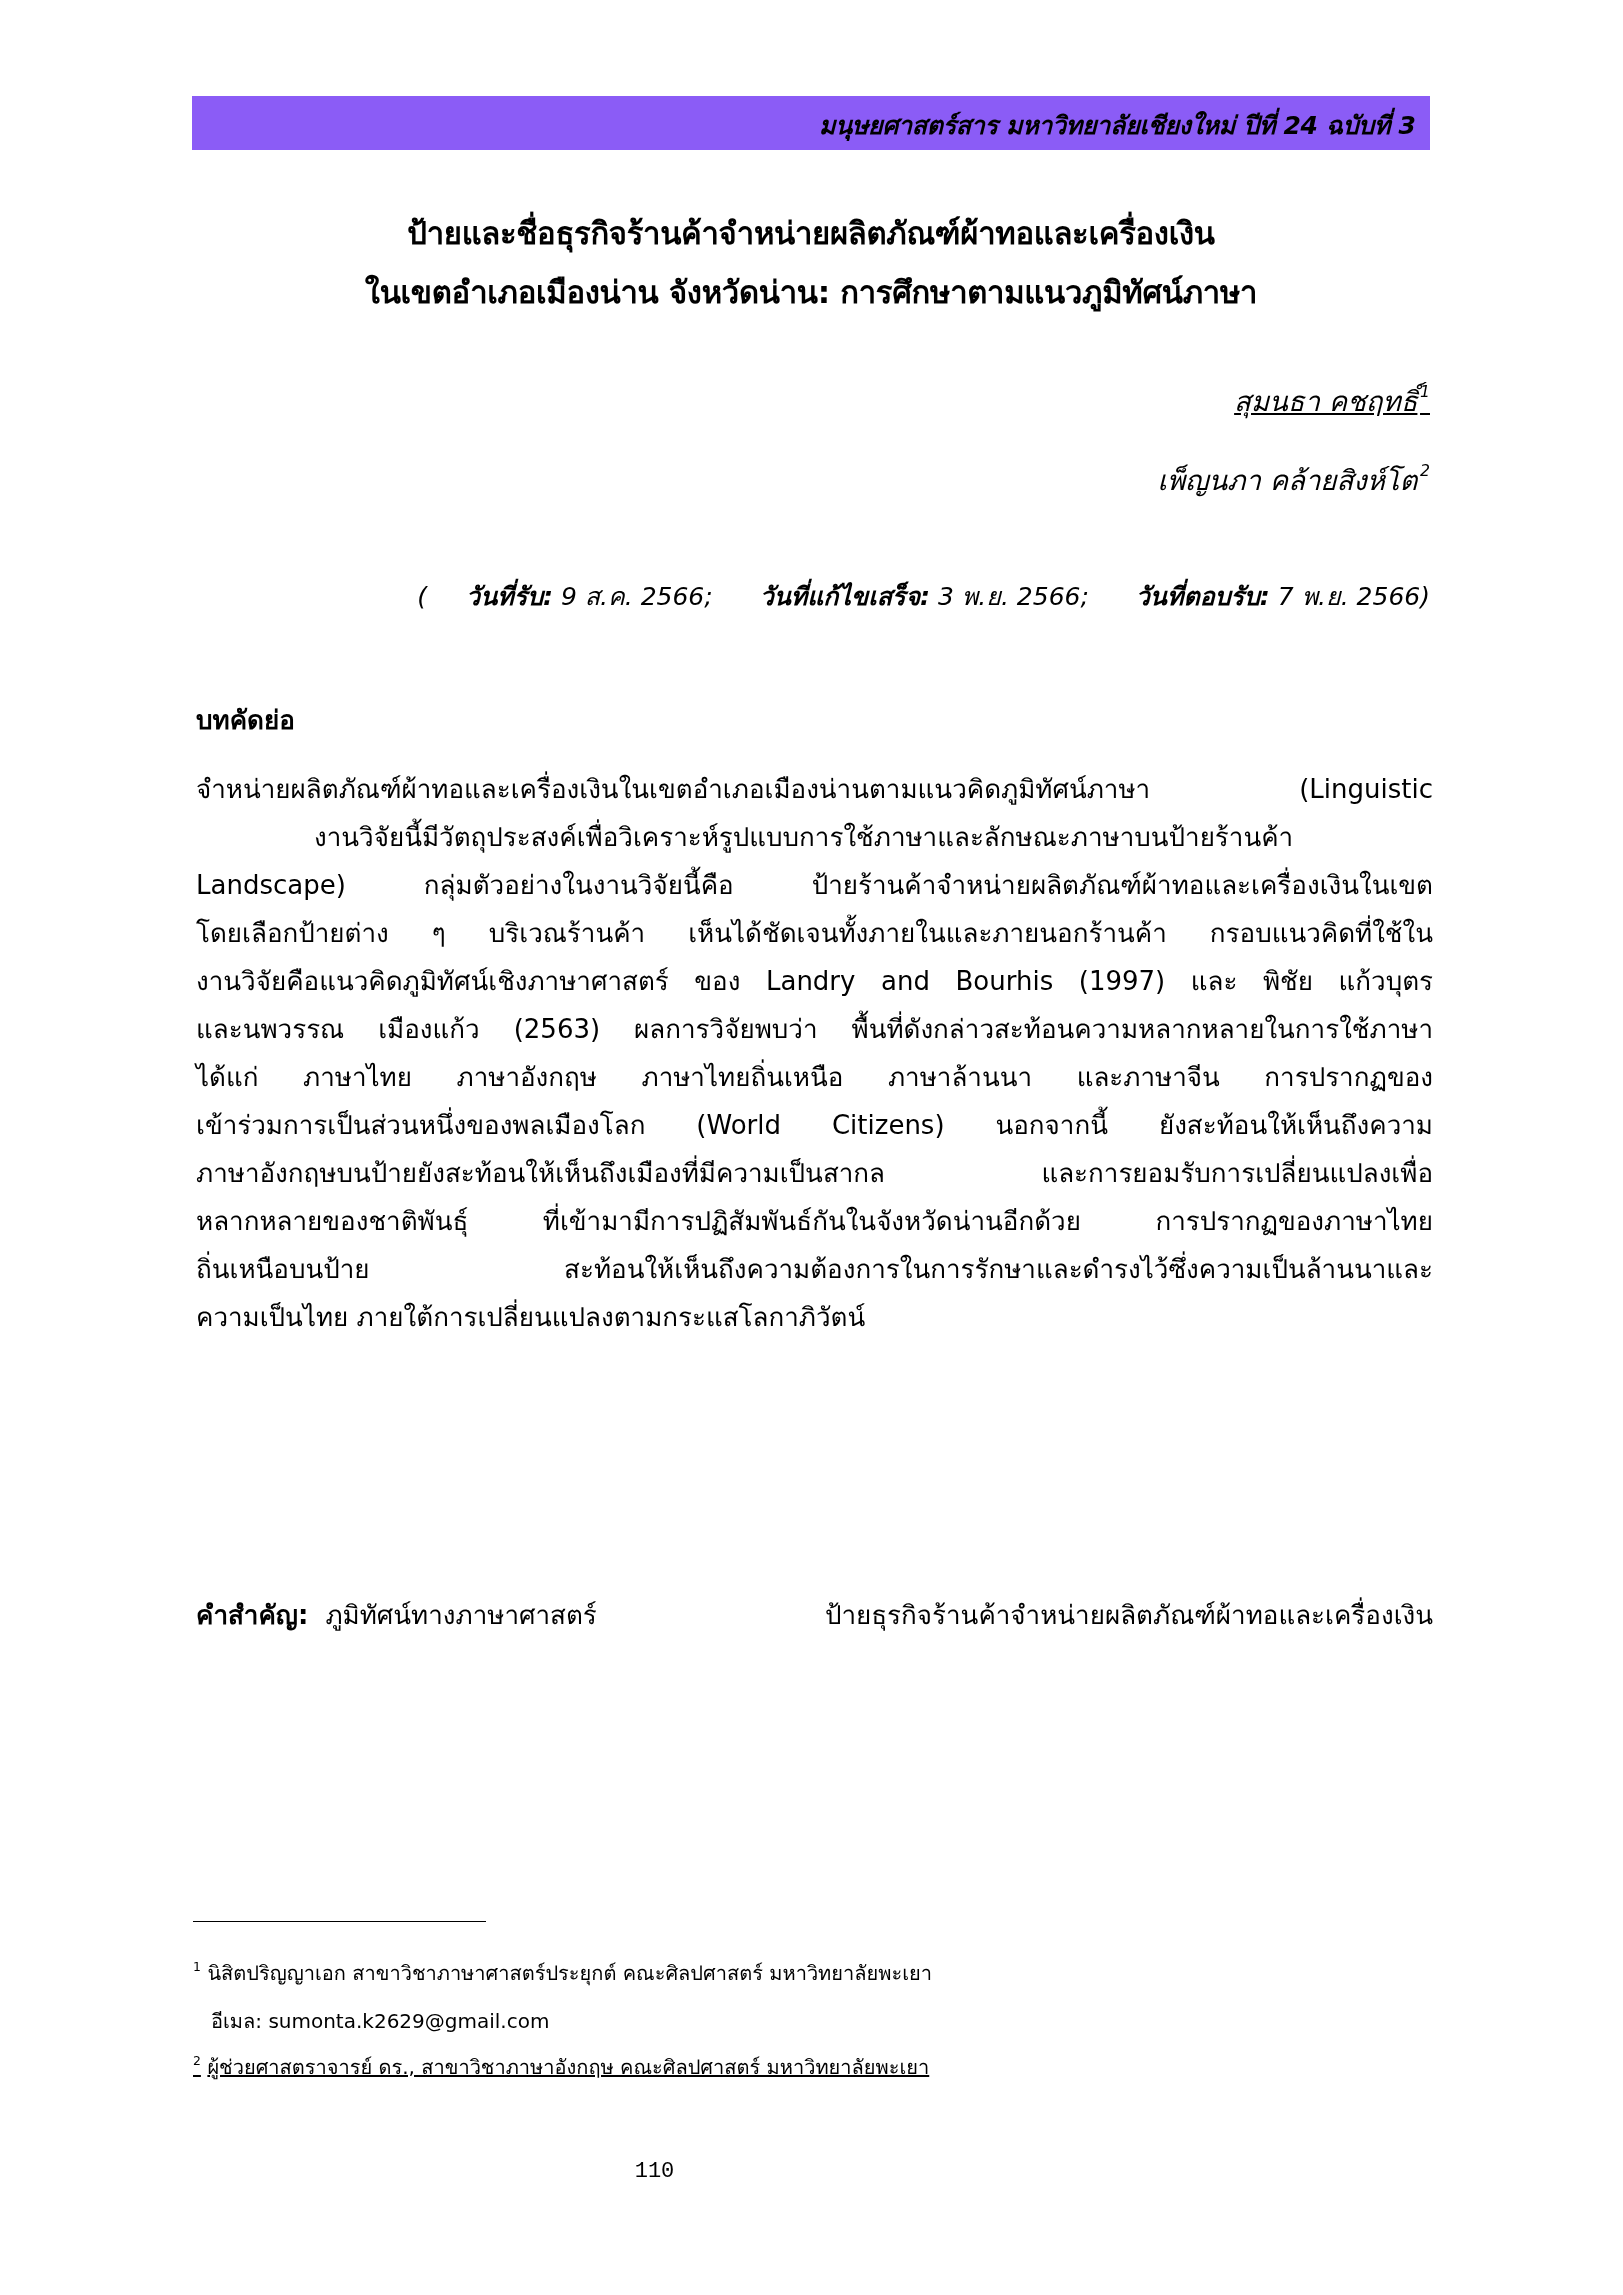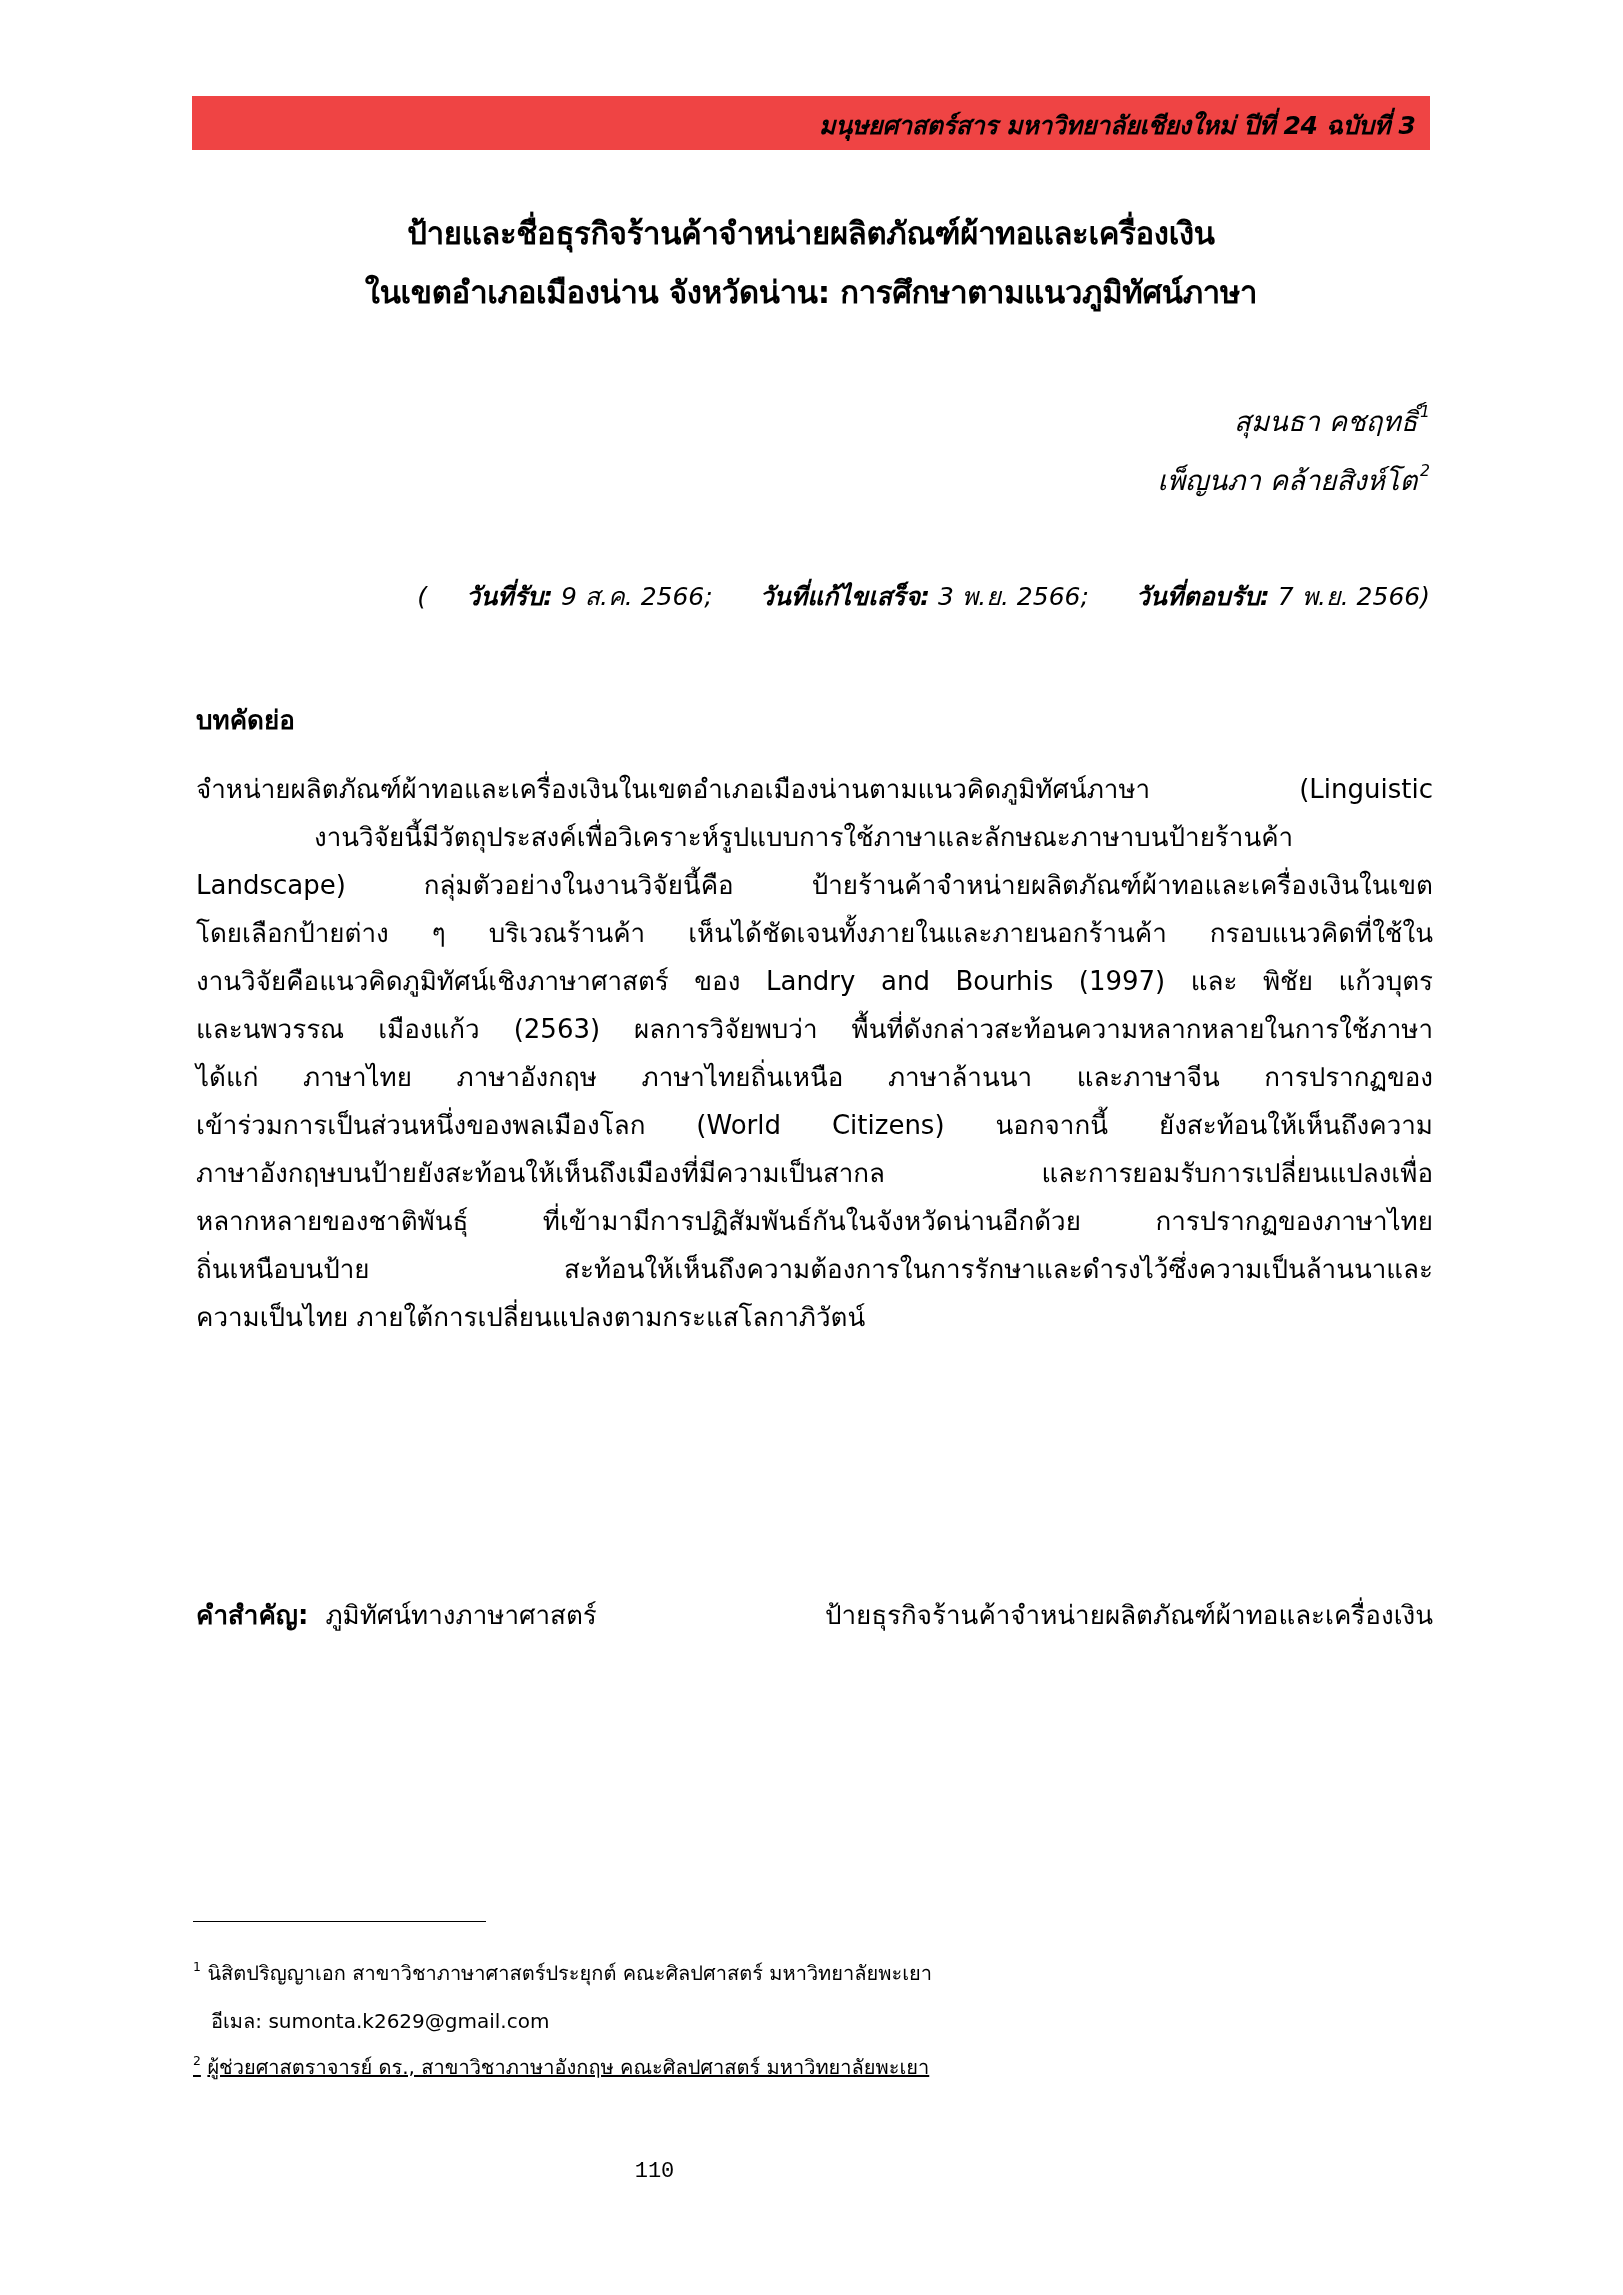--- a/index.html
+++ b/index.html
@@ -1,28 +1,28 @@
 <!DOCTYPE html>
 <html style="font-size:10.5px"><head>
 <meta charset="utf-8">
 <style>
   html, body { margin: 0; padding: 0; background: #ffffff; }
   body { width: 1623px; height: 2295px; position: relative; overflow: hidden;
          font-family: "DejaVu Sans", "Liberation Sans", sans-serif; color: #000; }
   .header-bar { position: absolute; left: 192px; top: 96px; width: 1238px; height: 54px;
-                background: #ef4444; }
+                background: #8b5cf6; }
   .header-text { position: absolute; right: 14.4px; top: 9.2px; font-size: 25px; font-weight: bold;
                  font-style: italic; white-space: nowrap; letter-spacing: -0.3px; }
   .title { position: absolute; left: 192px; width: 1238px; text-align: center; font-size: 31px;
            font-weight: bold; white-space: nowrap; letter-spacing: -0.3px; }
   .title.l1 { top: 208px; }
   .title.l2 { top: 267px; }
   .author { position: absolute; right: 193px; font-size: 27.5px; font-style: italic; white-space: nowrap; }
   .author sup { font-size: 15.7px; vertical-align: 14.4px; margin-left: 2.6px; }
-  .author.a1 { top: 399px; }
+  .author.a1 { top: 379px; text-decoration: underline; }
   .author.a2 { top: 458px; }
   .dates { position: absolute; right: 193px; top: 576px; font-size: 25px; font-style: italic; white-space: nowrap; }
   .dates b { font-weight: bold; margin-left: 39px; }
   .abstract-heading { position: absolute; left: 196px; top: 699px; font-size: 26px; font-weight: bold; }
   .abstract-body { position: absolute; left: 196px; top: 765px; width: 1237px; font-size: 26px;
                    line-height: 48px; text-align: justify; text-align-last: left; }
   .abstract-body .line { display: block; text-align: justify; text-align-last: justify; white-space: nowrap; }
   .abstract-body .line.last { text-align-last: left; }
   .abstract-body .line.first { padding-left: 118px; }
   .keywords { position: absolute; left: 196px; top: 1591px; width: 1237px; font-size: 26px; line-height: 48px; }

